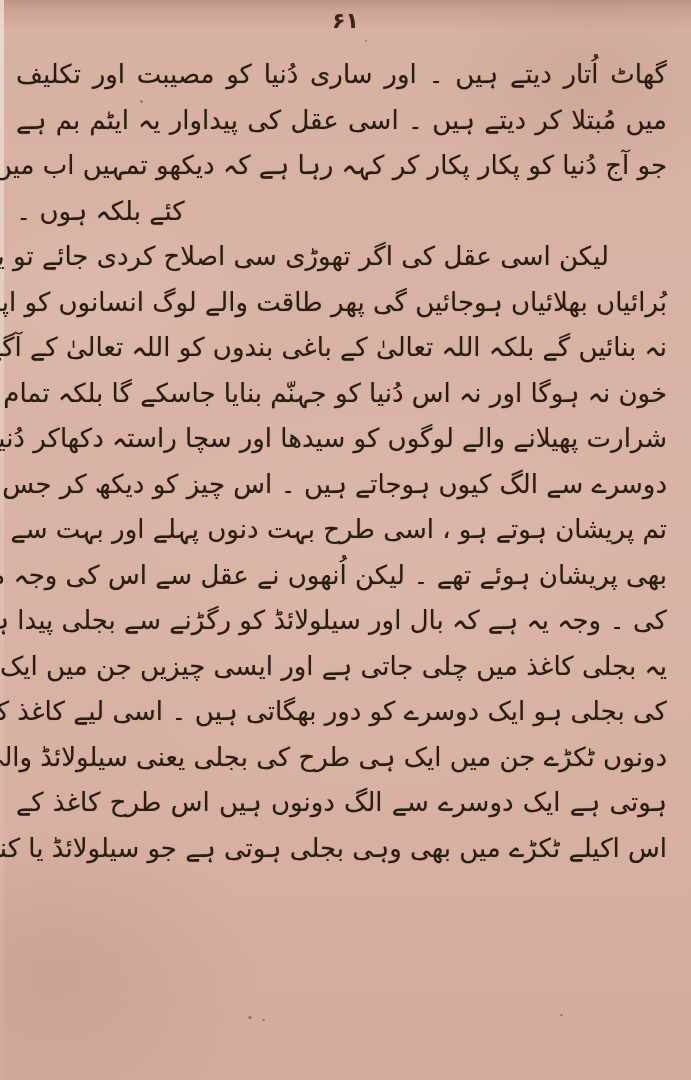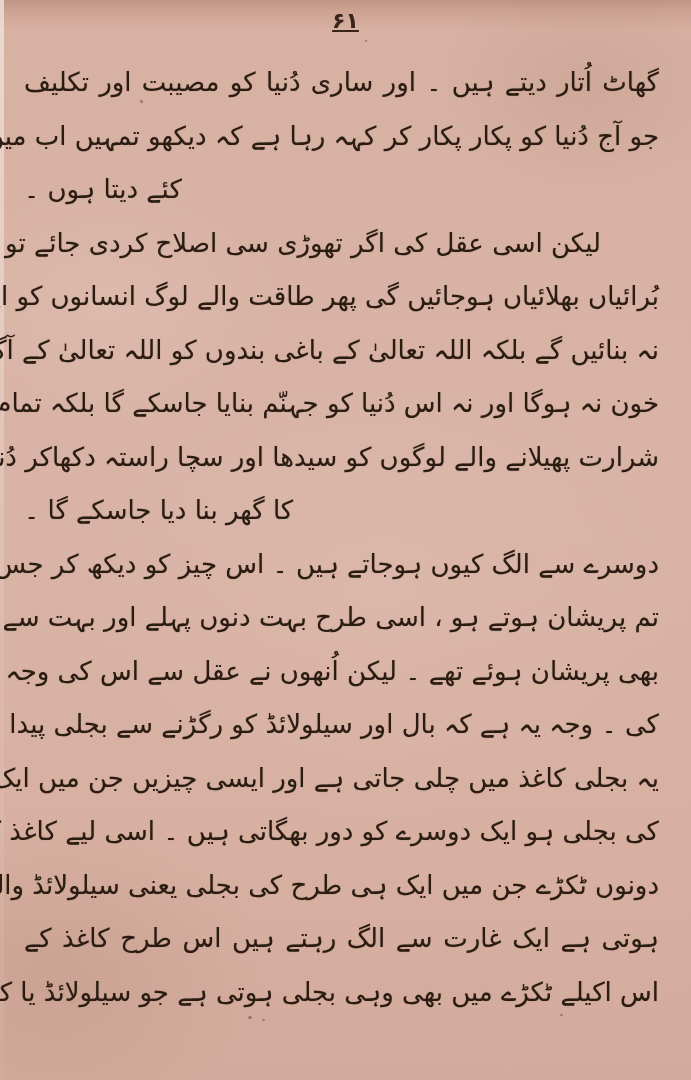--- a/index.html
+++ b/index.html
@@ -19,28 +19,28 @@
   
   .page::before {
     content: ""; position: absolute; left: 0; top: 0; bottom: 0; width: 4px;
     background: linear-gradient(180deg, rgba(242,230,222,0.75), rgba(230,210,198,0.25) 60%, rgba(220,195,182,0.15));
     pointer-events: none;
   }
   .speck { position: absolute; border-radius: 50%; background: rgba(62,34,22,0.4); }
   .page-number {
     position: absolute; top: 8px; left: 0; right: 0;
     text-align: center; font-size: 22px; font-weight: bold;
-    color: #3a241a; letter-spacing: 2px; text-decoration: underline;
+    color: #3a241a; letter-spacing: 2px;
   }
   .text-block {
     position: absolute; top: 52px; left: 16px; right: 24px;
     color: #2b1c12;
   }
   .line {
-    margin: 8px; direction: rtl; unicode-bidi: embed;
+    margin: 0; direction: rtl; unicode-bidi: embed;
     height: 45.5px; line-height: 45px;
     font-size: 26px; white-space: nowrap;
     text-align: justify; text-align-last: justify;
     text-shadow: 0 0 1px rgba(43,28,18,0.35);
   }
   .line.short { text-align: left; text-align-last: left; white-space: normal; }
   .line.indent { padding-right: 58px; }
   .line.para-gap { margin-top: 6px; }
 </style>
 </head>
@@ -52,34 +52,34 @@
   <span class="speck" style="left:365px; top:40px; width:2px; height:2px;"></span>
   <span class="speck" style="left:248px; top:1016px; width:4px; height:3px;"></span>
   <span class="speck" style="left:262px; top:1019px; width:3px; height:2px;"></span>
   <span class="speck" style="left:560px; top:1014px; width:3px; height:2px;"></span>
 
   <div class="page-number">۶۱</div>
 
   <div class="text-block">
 
     <p class="line">گھاٹ اُتار دیتے ہیں ۔ اور ساری دُنیا کو مصیبت اور تکلیف</p>
+    <p class="line">میں مُبتلا کر دیتے ہیں ۔ اسی عقل کی پیداوار یہ ایٹم بم ہے</p>
     <p class="line">جو آج دُنیا کو پکار پکار کر کہہ رہا ہے کہ دیکھو تمہیں اب میں غارت</p>
-    <p class="line short">کئے دیتا ہوں ۔</p>
+    <p class="line short">کئے بلکہ ہوں ۔</p>
 
     <p class="line indent">لیکن اسی عقل کی اگر تھوڑی سی اصلاح کردی جائے تو یہ تمام</p>
     <p class="line">بُرائیاں بھلائیاں ہوجائیں گی پھر طاقت والے لوگ انسانوں کو اپنا غلام</p>
     <p class="line">نہ بنائیں گے بلکہ اللہ تعالیٰ کے باغی بندوں کو اللہ تعالیٰ کے آگے</p>
     <p class="line">خون نہ ہوگا اور نہ اس دُنیا کو جہنّم بنایا جاسکے گا بلکہ تمام فساد اور</p>
     <p class="line">شرارت پھیلانے والے لوگوں کو سیدھا اور سچا راستہ دکھاکر دُنیا کو امن</p>
-    <p class="line short">کا گھر بنا دیا جاسکے گا ۔</p>
 
     <p class="line">دوسرے سے الگ کیوں ہوجاتے ہیں ۔ اس چیز کو دیکھ کر جس طرح</p>
     <p class="line">تم پریشان ہوتے ہو ، اسی طرح بہت دنوں پہلے اور بہت سے لوگ</p>
     <p class="line">بھی پریشان ہوئے تھے ۔ لیکن اُنھوں نے عقل سے اس کی وجہ معلوم</p>
     <p class="line">کی ۔ وجہ یہ ہے کہ بال اور سیلولائڈ کو رگڑنے سے بجلی پیدا ہوتی ہے</p>
     <p class="line">یہ بجلی کاغذ میں چلی جاتی ہے اور ایسی چیزیں جن میں ایک ہی طرح</p>
     <p class="line">کی بجلی ہو ایک دوسرے کو دور بھگاتی ہیں ۔ اسی لیے کاغذ کے</p>
     <p class="line">دونوں ٹکڑے جن میں ایک ہی طرح کی بجلی یعنی سیلولائڈ والی بجلی</p>
-    <p class="line">ہوتی ہے ایک غارت سے الگ رہتے ہیں اس طرح کاغذ کے</p>
+    <p class="line">ہوتی ہے ایک دوسرے سے الگ دونوں ہیں اس طرح کاغذ کے</p>
     <p class="line">اس اکیلے ٹکڑے میں بھی وہی بجلی ہوتی ہے جو سیلولائڈ یا کنگھی میں ہے ۔</p>
   </div>
 
 </div>
 
 </body></html>

